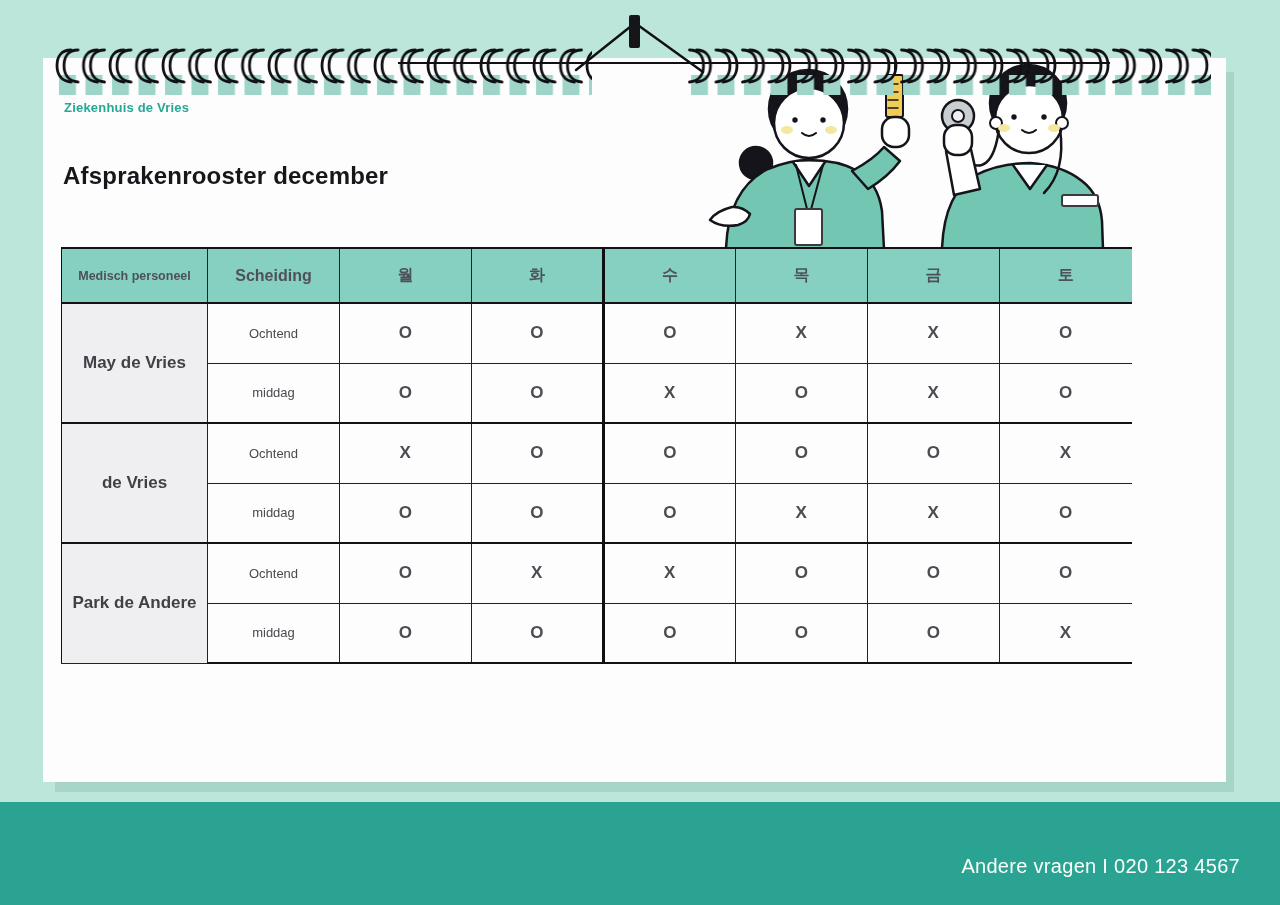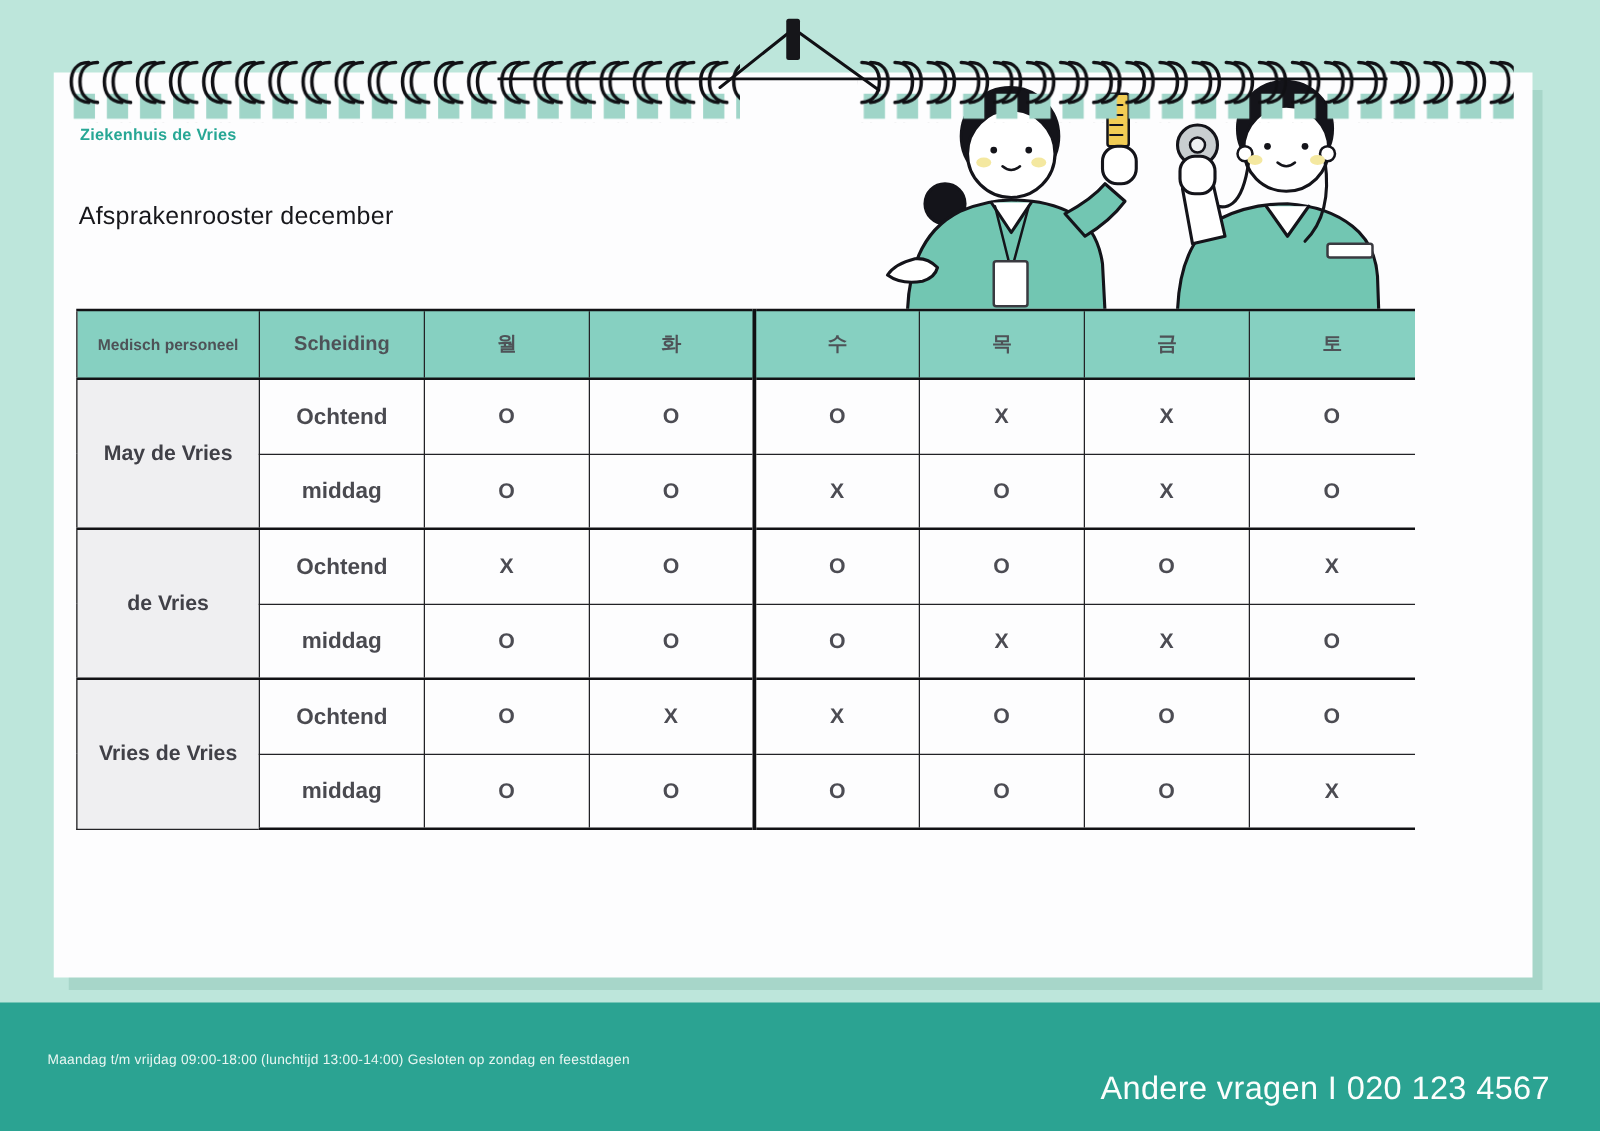--- a/index.html
+++ b/index.html
@@ -32,21 +32,21 @@
   .binding{
     position:absolute;left:0;top:0;width:1280px;height:115px;z-index:4;
   }
   .clinic-name{
     position:absolute;left:64px;top:100px;
     font-size:13px;font-weight:bold;color:var(--accent-teal);
     letter-spacing:.2px;z-index:3;
   }
   .page-title{
     position:absolute;left:63px;top:162px;
-    font-size:20px;font-weight:normal;color:var(--ink);
+    font-size:24px;font-weight:bold;color:var(--ink);
     letter-spacing:.2px;z-index:3;
   }
   .illustration{
     position:absolute;left:692px;top:59px;width:430px;height:188px;
     overflow:hidden;z-index:2;
   }
   table.schedule{
     position:absolute;left:61px;top:247px;width:1070px;
     border-collapse:collapse;table-layout:fixed;z-index:3;
     background:transparent;
@@ -63,38 +63,38 @@
   table.schedule th.col-shift{font-size:16px;}
   table.schedule td{
     height:60px;border:1px solid var(--line);
     text-align:center;vertical-align:middle;
     font-size:17px;color:var(--table-text);background:var(--paper-white);
   }
   table.schedule td.personnel-cell{
     background:var(--personnel-cell-gray);
     font-weight:600;color:#404047;border-left:1px solid #121215;
   }
-  table.schedule td.shift-cell{font-weight:700;color:#4a4a50;font-size:18px;text-align:center;}
+  table.schedule td.shift-cell{font-weight:400;color:#4a4a50;font-size:13px;text-align:center;}
   table.schedule td.value-cell{font-weight:600;letter-spacing:.5px;}
   table.schedule .thick-left{border-left:3px solid #101013 !important;}
   table.schedule tr.group-start td{border-top:2px solid #121215;}
   table.schedule tr:last-child td{border-bottom:2px solid #121215;}
   table.schedule th:last-child, table.schedule td:last-child{border-right:none;}
   table.schedule th:first-child{border-left:1px solid #121215;}
   .footer-band{
     position:absolute;left:0;top:802px;width:1280px;height:103px;
     background:var(--footer-band-teal);z-index:2;
   }
   .footer-hours{
     position:absolute;left:38px;top:40px;
     font-size:11px;color:#e9f6f2;letter-spacing:.2px;
   }
   .footer-contact{
     position:absolute;right:40px;top:53px;
-    font-size:26px;color:#fbfefd;letter-spacing:.3px;
+    font-size:20px;color:#fbfefd;letter-spacing:.3px;
   }
 </style>
 </head>
 <body>
 
 <div class="paper"></div>
 
 <svg class="binding" viewBox="0 0 1280 115" aria-hidden="true">
   <defs>
     <pattern id="ringsL" width="26.5" height="50" patternUnits="userSpaceOnUse" x="55" y="48">
@@ -232,21 +232,21 @@
       <tr>
         <td class="shift-cell">middag</td>
         <td class="value-cell">O</td>
         <td class="value-cell">O</td>
         <td class="value-cell thick-left">O</td>
         <td class="value-cell">X</td>
         <td class="value-cell">X</td>
         <td class="value-cell">O</td>
       </tr>
       <tr class="group-start">
-        <td rowspan="2" class="personnel-cell">Vries de Vries</td>
+        <td rowspan="2" class="personnel-cell">Park de Andere</td>
         <td class="shift-cell">Ochtend</td>
         <td class="value-cell">O</td>
         <td class="value-cell">X</td>
         <td class="value-cell thick-left">X</td>
         <td class="value-cell">O</td>
         <td class="value-cell">O</td>
         <td class="value-cell">O</td>
       </tr>
       <tr>
         <td class="shift-cell">middag</td>
@@ -254,15 +254,14 @@
         <td class="value-cell">O</td>
         <td class="value-cell thick-left">O</td>
         <td class="value-cell">O</td>
         <td class="value-cell">O</td>
         <td class="value-cell">X</td>
       </tr>
     </tbody>
 </table>
 
 <div class="footer-band">
-  <div class="footer-hours">Maandag t/m vrijdag 09:00-18:00 (lunchtijd 13:00-14:00) Gesloten op zondag en feestdagen</div>
   <div class="footer-contact">Andere vragen I 020 123 4567</div>
 </div>
 
 </body></html>

